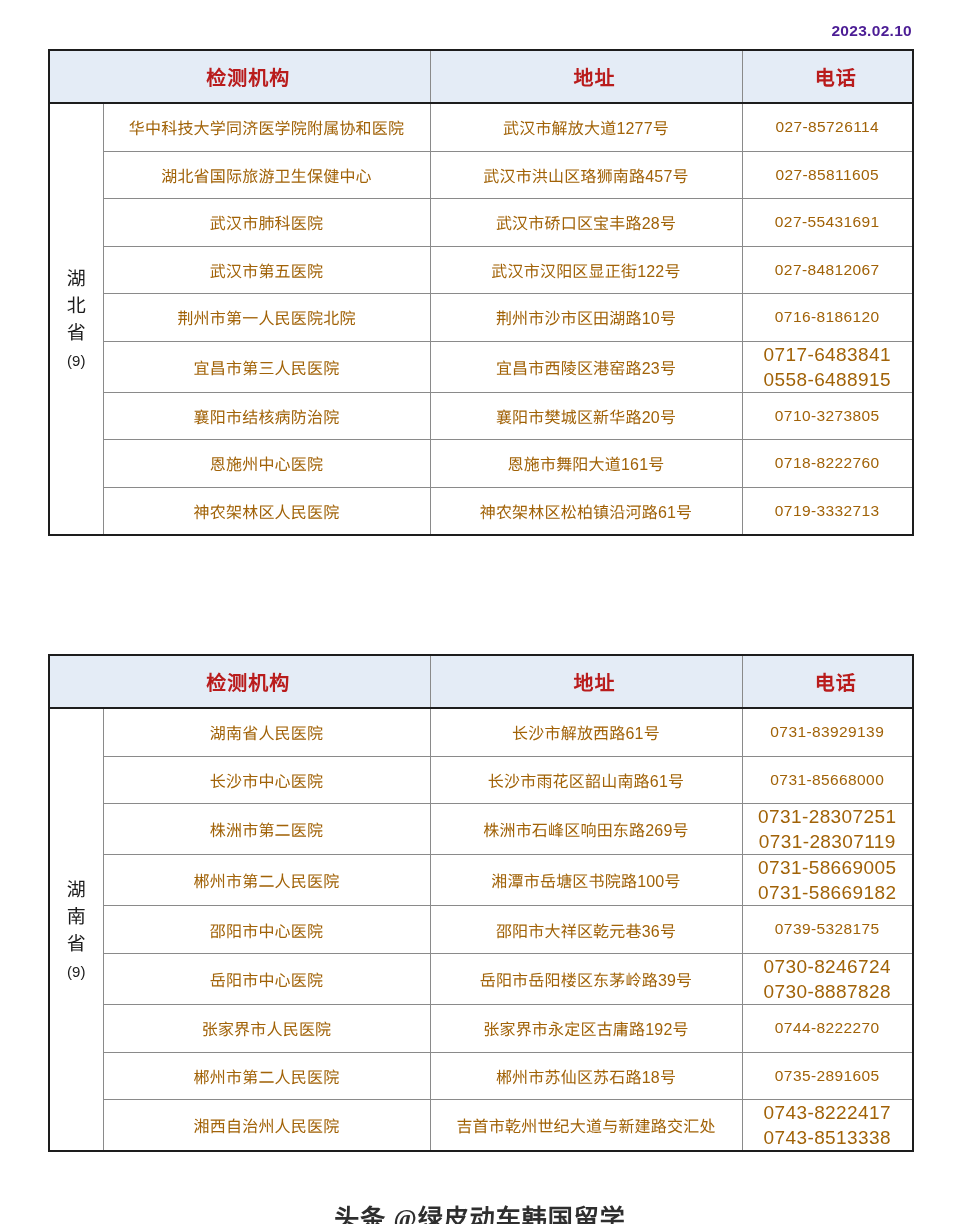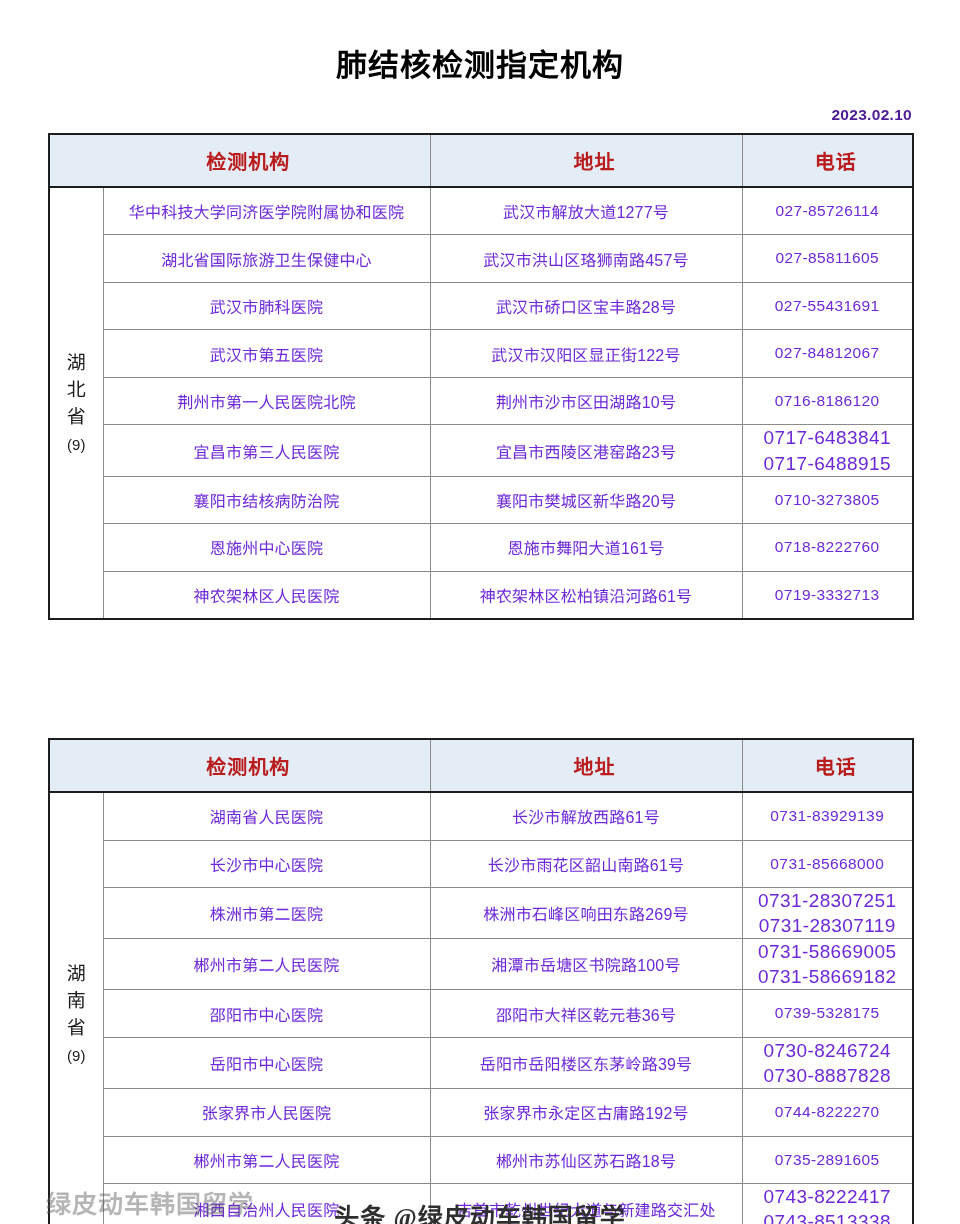--- a/index.html
+++ b/index.html
@@ -108,21 +108,21 @@
   .prov-count {
     font-size: 15px;
     color: #1b1b1b;
     margin-top: 3px;
     font-family: "Liberation Sans", sans-serif;
   }
 
   td.cell {
     height: 46.5px;
     font-size: 16px;
-    color: #6d28d9;
+    color: #a16207;
     font-family: "Liberation Sans", "DejaVu Sans", sans-serif;
     letter-spacing: 0.2px;
   }
   td.cell.inst { border-left: none; }
   td.cell.tel {
     border-right: none;
     letter-spacing: 0.4px;
     font-size: 15.5px;
   }
   td.cell.tel .tel-line { display: block; line-height: 1.32; }
@@ -156,21 +156,20 @@
     color: rgba(90,90,90,0.45);
     letter-spacing: 1px;
     white-space: nowrap;
   }
 </style>
 </head>
 <body>
 
 <div class="page">
 
-  <h1 class="doc-title">肺结核检测指定机构</h1>
 
   <div class="doc-date">2023.02.10</div>
 
   <div class="table-wrap first">
     <table class="grid">
       <colgroup>
         <col class="c-prov">
           <col class="c-inst">
           <col class="c-addr">
           <col class="c-tel">
@@ -224,21 +223,21 @@
           <td class="cell addr">荆州市沙市区田湖路10号</td>
           <td class="cell tel">
             <span class="tel-line">0716-8186120</span>
           </td>
         </tr>
         <tr>
           <td class="cell inst">宜昌市第三人民医院</td>
           <td class="cell addr">宜昌市西陵区港窑路23号</td>
           <td class="cell tel two-line">
             <span class="tel-line">0717-6483841</span>
-            <span class="tel-line">0717-6488915</span>
+            <span class="tel-line">0558-6488915</span>
           </td>
         </tr>
         <tr>
           <td class="cell inst">襄阳市结核病防治院</td>
           <td class="cell addr">襄阳市樊城区新华路20号</td>
           <td class="cell tel">
             <span class="tel-line">0710-3273805</span>
           </td>
         </tr>
         <tr>
@@ -349,16 +348,15 @@
             <span class="tel-line">0743-8222417</span>
             <span class="tel-line">0743-8513338</span>
           </td>
         </tr>
       </tbody>
     </table>
   </div>
 
   <div class="watermark">
     <span class="wm-text">头条 @绿皮动车韩国留学</span>
-    <span class="wm-ghost">绿皮动车韩国留学</span>
   </div>
 
 </div>
 
 </body></html>

